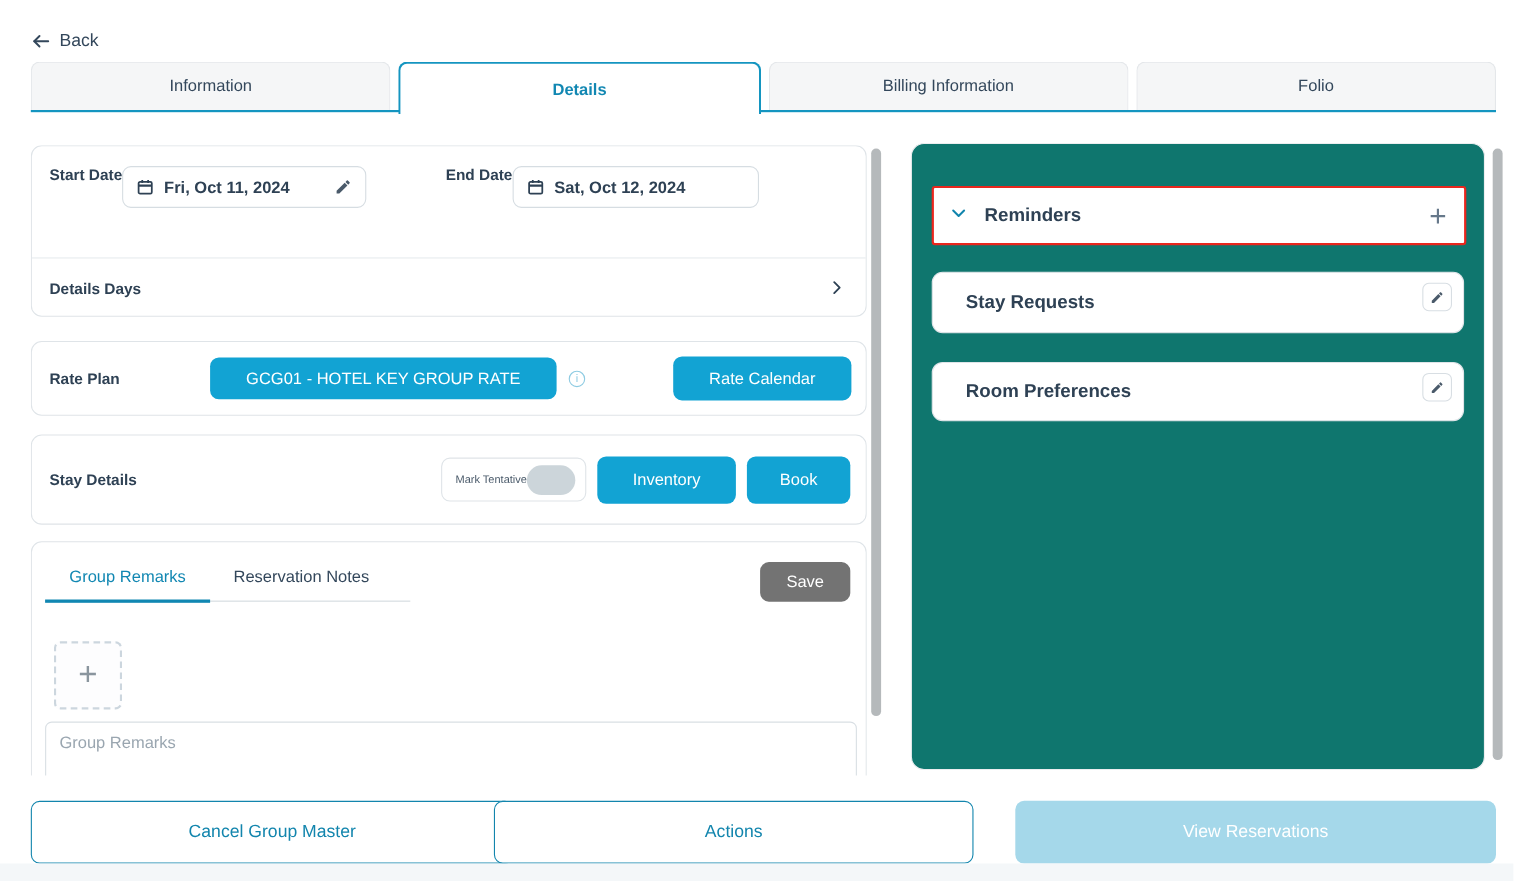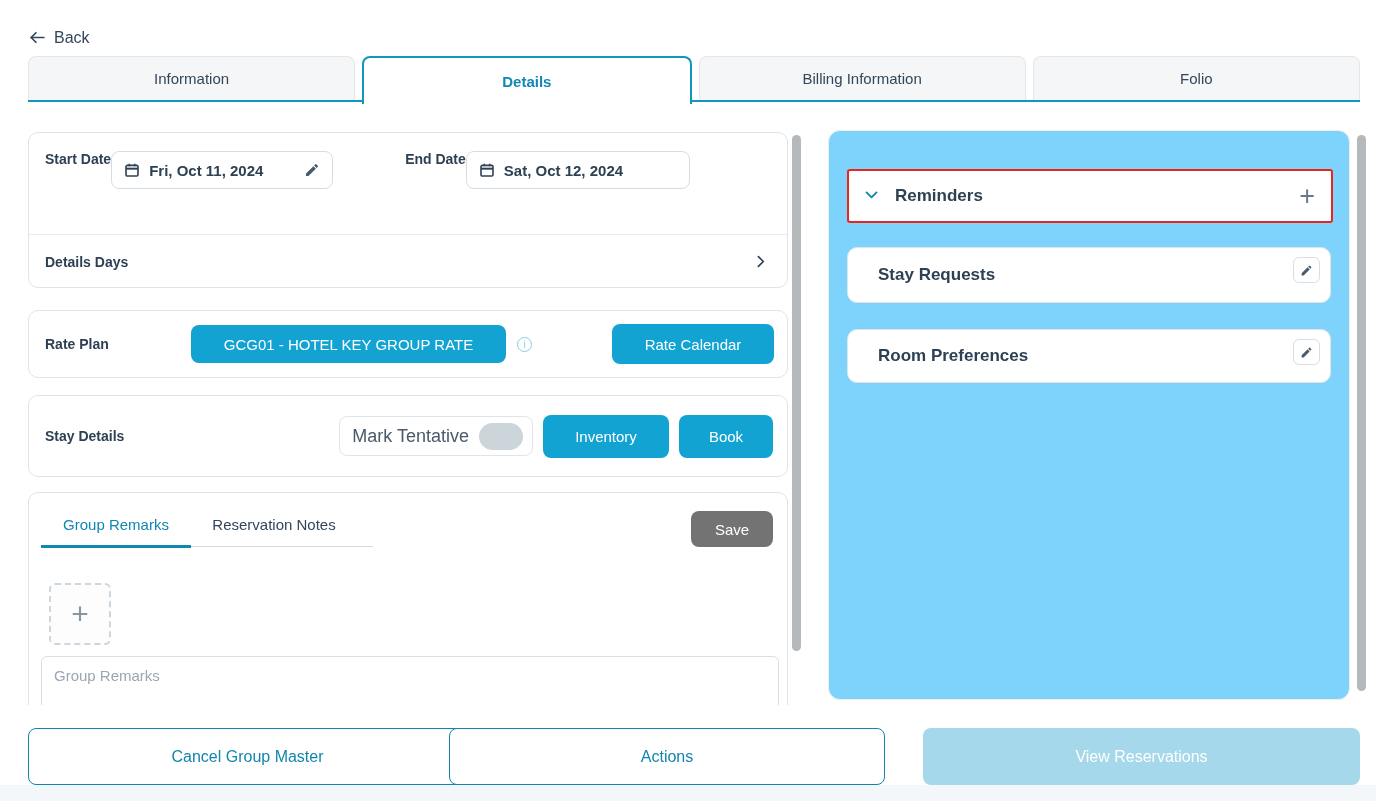--- a/index.html
+++ b/index.html
@@ -48,21 +48,21 @@
   .btn-fill { background:#12a3d3; color:#ffffff; border:none; border-radius:8px; font-size:15px;
     font-family:inherit; cursor:pointer; display:flex; align-items:center; justify-content:center; }
   .rateplan-btn { width:315px; height:38px; }
   .info-icon { width:15px; height:15px; border:1px solid #8ecbe2; border-radius:50%; color:#8ecbe2;
     font-size:10px; display:flex; align-items:center; justify-content:center; margin-left:11px; font-style:normal; }
   .ratecal-btn { margin-left:auto; width:162px; height:40px; }
 
   .card-stay { height:82px; margin-bottom:15px; display:flex; align-items:center; padding:0 14px 0 16px; }
   .tentative-box { margin-left:auto; display:flex; align-items:center; height:40px; border:1px solid #dfe4e8;
     border-radius:8px; padding:0 9px 0 12px; }
-  .tentative-label { font-size:18px; color:#4a5a6a; margin-right:10px; }
+  .tentative-label { font-size:10px; color:#4a5a6a; }
   .toggle { width:44px; height:27px; border-radius:14px; background:#ccd5da; cursor:pointer; }
   .inventory-btn { width:126px; height:43px; margin-left:10px; }
   .book-btn { width:94px; height:43px; margin-left:10px; }
 
   .card-remarks { height:260px; position:relative; padding-top:13px; }
   .remarks-tabs { display:flex; margin-left:12px; width:332px; border-bottom:1px solid #d3dade; }
   .remark-tab { width:150px; text-align:center; font-size:15px; padding:10px 0 12px; color:#33475b; cursor:pointer; }
   .remark-tab + .remark-tab { width:166px; }
   .remark-tab.active { color:#1187b2; border-bottom:3px solid #1187b2; margin-bottom:-2px; }
   .save-btn { position:absolute; top:18px; right:14px; width:82px; height:36px; background:#737373;
@@ -75,21 +75,21 @@
     font-size:15px; color:#33475b; resize:none; outline:none; }
   .remarks-textarea::placeholder { color:#9aa6b0; }
 
   
   .scroll-thumb { position:absolute; width:9px; border-radius:5px; background:#b5b9bb; }
   .left-scroll { left:792px; top:135px; height:516px; }
   .right-scroll { left:1357px; top:135px; height:556px; }
 
   
   .right-panel { position:absolute; left:828px; top:130px; width:522px; height:570px;
-    background:#7dd3fc; border:1px solid #eceef0; border-radius:12px; }
+    background:#0f766e; border:1px solid #eceef0; border-radius:12px; }
   .reminders-card { position:absolute; left:18px; top:38px; width:486px; height:54px; background:#ffffff;
     border:2px solid #e9261d; border-radius:3px; display:flex; align-items:center; padding:0 16px 0 14px; cursor:pointer; }
   .reminders-title { font-size:17px; font-weight:bold; color:#2e4154; margin-left:15px; }
   .plus-icon { margin-left:auto; color:#66788a; font-size:27px; font-weight:200; line-height:1; cursor:pointer; }
   .side-card { position:absolute; left:18px; width:484px; background:#ffffff; border:1px solid #dfe4e8;
     border-radius:10px; }
   .stay-requests-card { top:116px; height:56px; }
   .room-prefs-card { top:198px; height:54px; }
   .side-card-title { font-size:17px; font-weight:bold; color:#2e4154; position:absolute; left:30px; top:50%;
     transform:translateY(-50%); }

